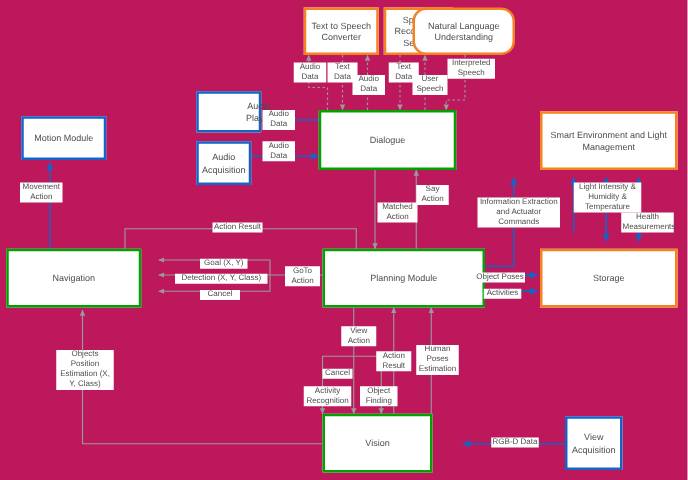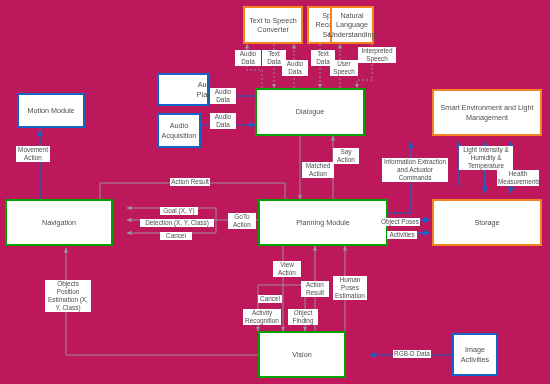--- a/index.html
+++ b/index.html
@@ -138,21 +138,21 @@
     </g>
   </svg>
 
   <div id="nodes">
       <div class="node orange" style="left: 243px; top: 6px; width: 60px; height: 38px;">
         <span>Text to Speech Converter</span>
       </div>
       <div class="node orange" style="left: 307px; top: 6px; width: 55px; height: 38px;">
         <span>Speech Recognition Service</span>
       </div>
-      <div class="node orange" style="left: 330px; top: 6px; width: 44px; height: 38px;">
+      <div class="node orange" style="left: 330px; top: 6px; width: 82px; height: 38px; border-radius: 11px;">
         <span>Natural Language Understanding</span>
       </div>
       <div class="node blue" style="left: 17px; top: 93px; width: 68px; height: 35px;">
         <span>Motion Module</span>
       </div>
       <div class="node blue" style="left: 157px; top: 73px; width: 44px; height: 33px; padding-left: 48px;">
         <span>Audio Player</span>
       </div>
       <div class="node blue" style="left: 157px; top: 113px; width: 44px; height: 35px;">
         <span>Audio Acquisition</span>
@@ -169,21 +169,21 @@
       <div class="node green" style="left: 258px; top: 199px; width: 130px; height: 47px; text-align: right;">
         <span>Planning Module</span>
       </div>
       <div class="node orange" style="left: 432px; top: 199px; width: 110px; height: 47px;">
         <span>Storage</span>
       </div>
       <div class="node green" style="left: 258px; top: 331px; width: 88px; height: 47px;">
         <span>Vision</span>
       </div>
       <div class="node blue" style="left: 452px; top: 333px; width: 46px; height: 43px;">
-        <span>Image Activities</span>
+        <span>View Acquisition</span>
       </div>
     </div>
   <div id="edge-labels">
       <div class="elbl wrap" style="left: 235px; top: 50px; width: 24px;">Audio Data</div>
       <div class="elbl wrap" style="left: 262px; top: 50px; width: 22px;">Text Data</div>
       <div class="elbl wrap" style="left: 282px; top: 60px; width: 24px;">Audio Data</div>
       <div class="elbl wrap" style="left: 311px; top: 50px; width: 22px;">Text Data</div>
       <div class="elbl wrap" style="left: 330px; top: 60px; width: 26px;">User Speech</div>
       <div class="elbl wrap" style="left: 358px; top: 47px; width: 36px;">Interpreted Speech</div>
       <div class="elbl wrap" style="left: 210px; top: 88px; width: 24px;">Audio Data</div>

